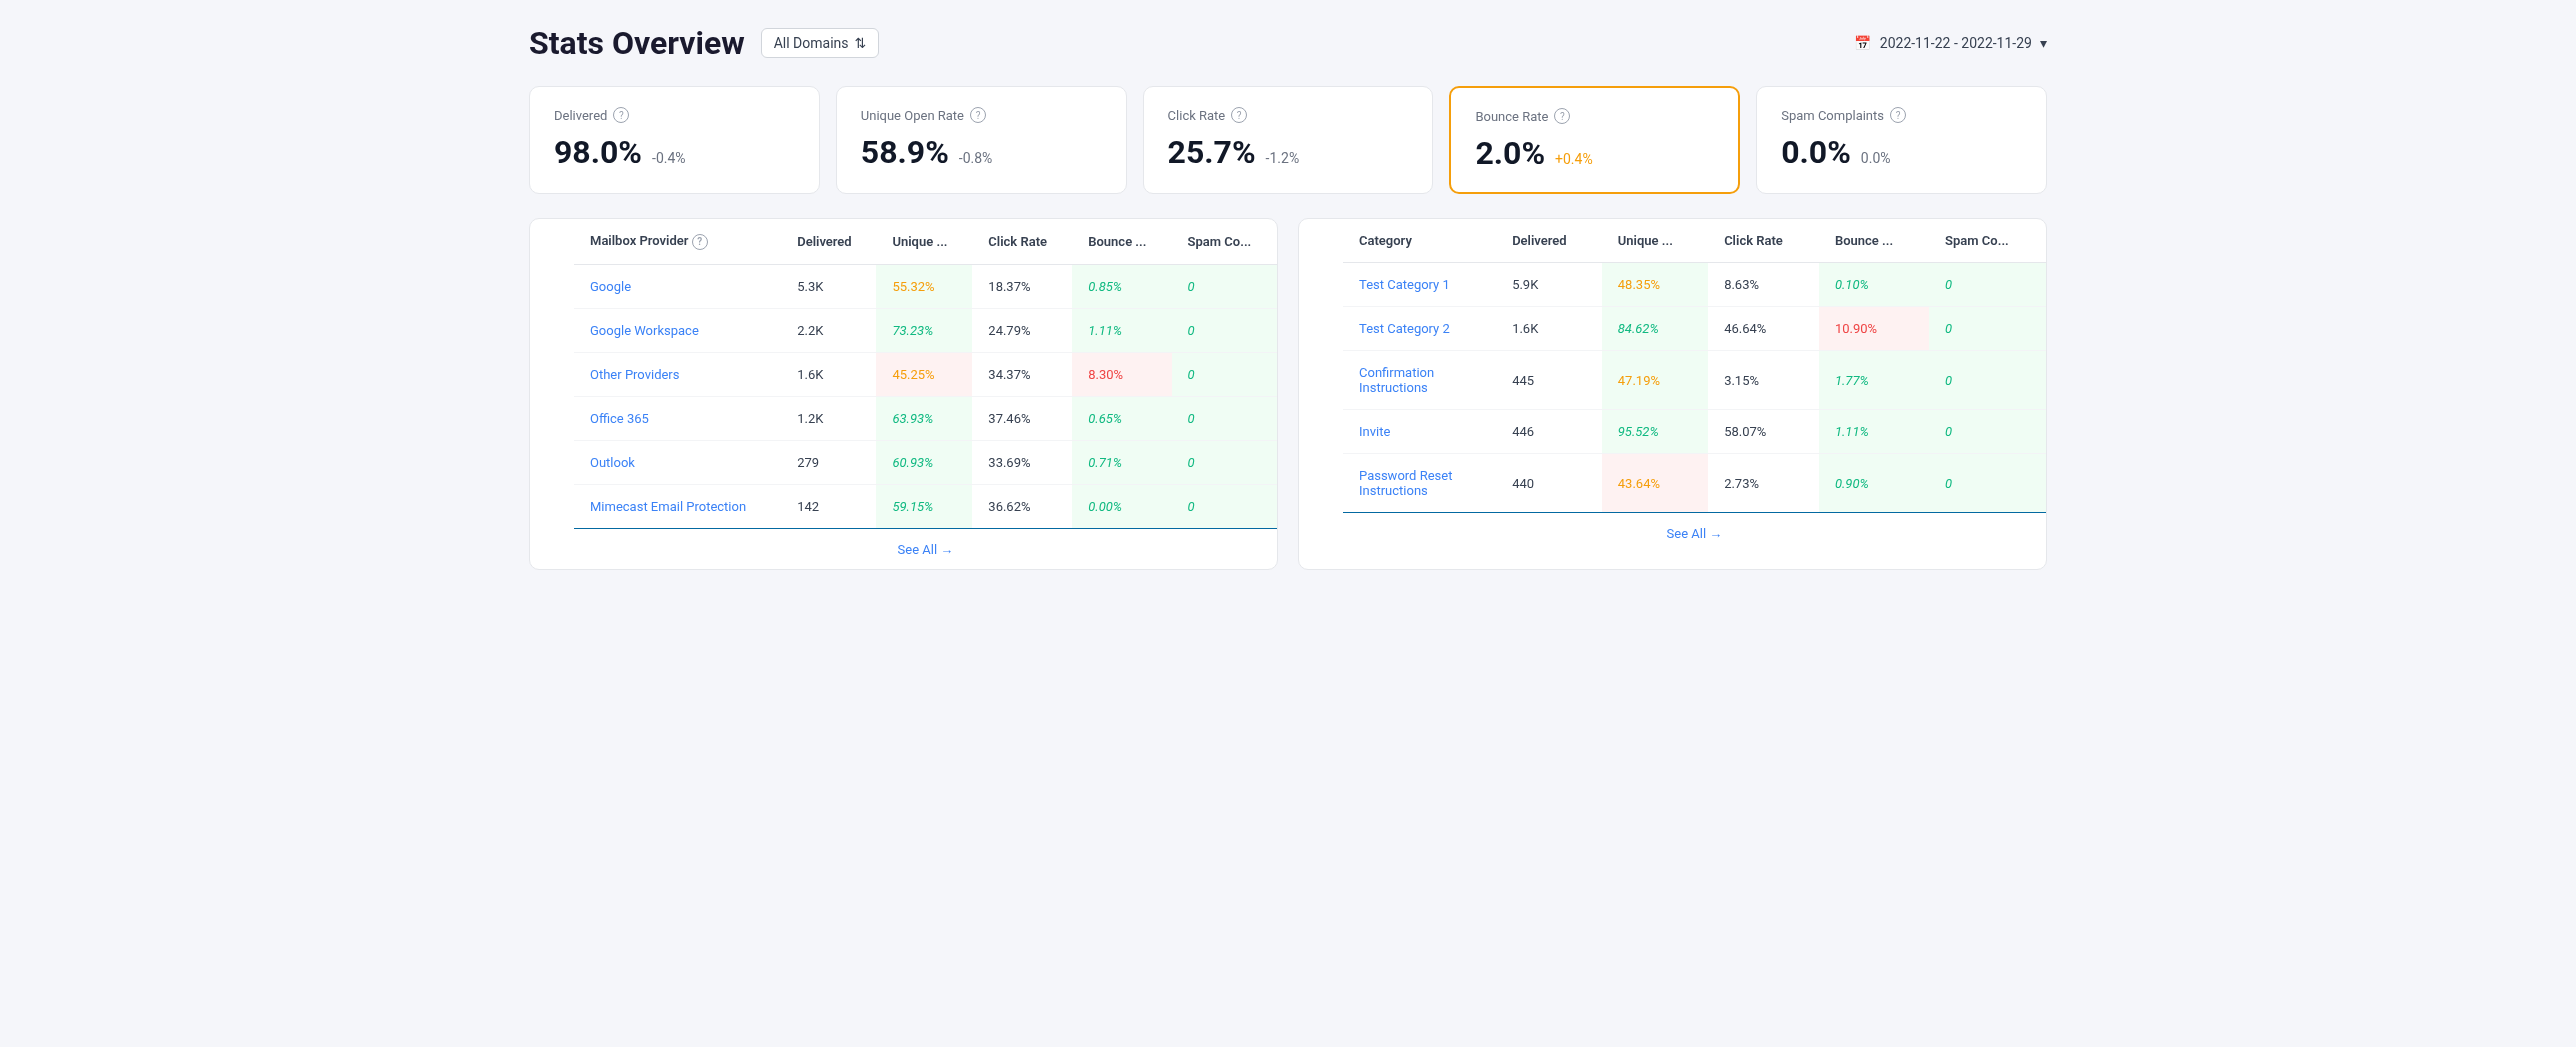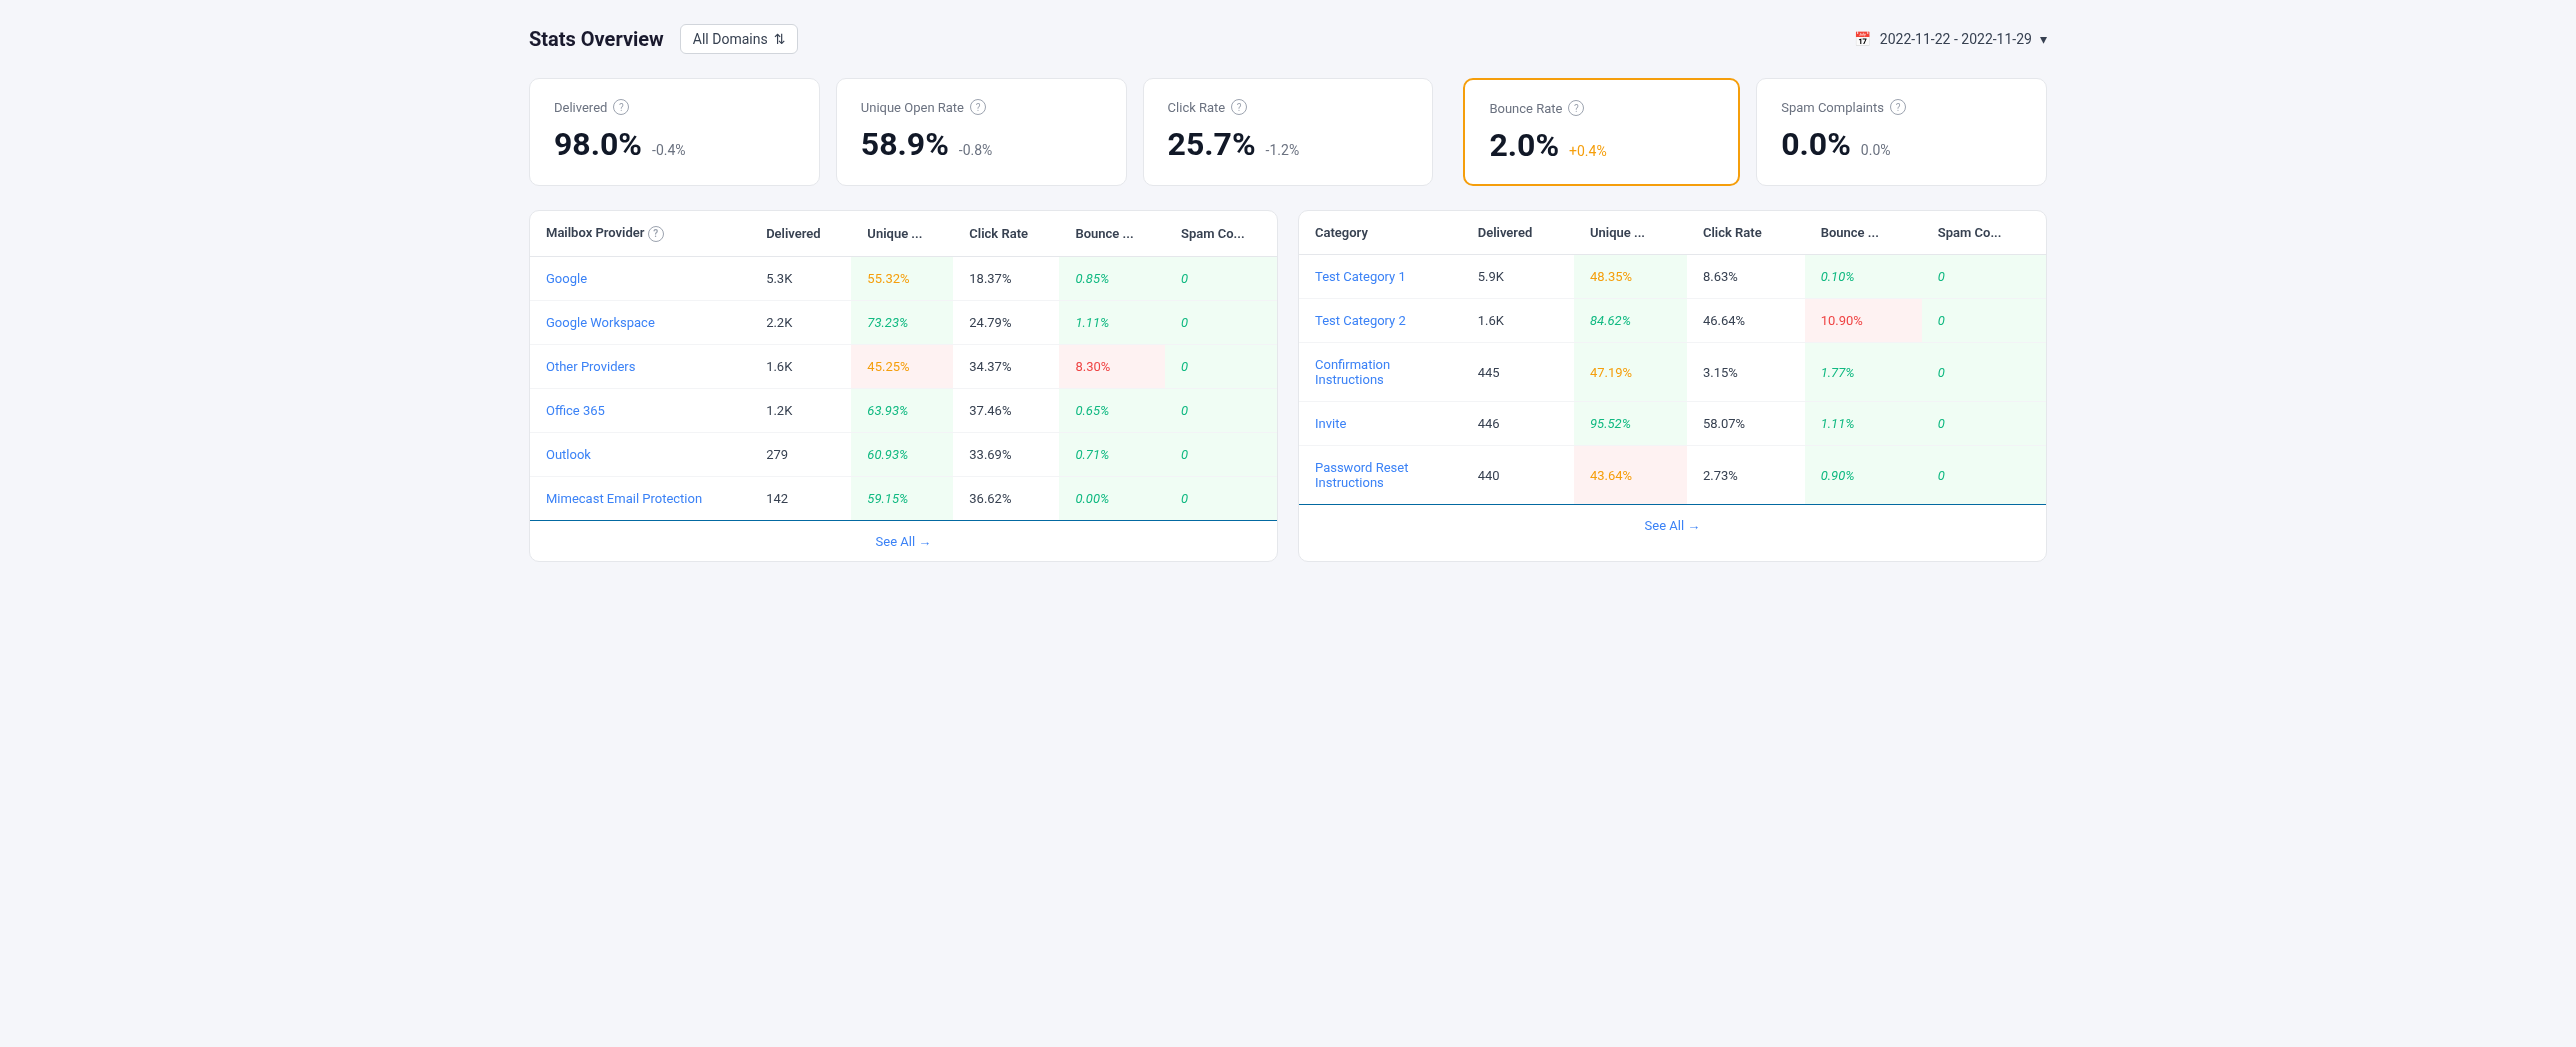--- a/index.html
+++ b/index.html
@@ -19,21 +19,21 @@
       align-items: center;
       justify-content: space-between;
       margin-bottom: 24px;
     }
     .header-left {
       display: flex;
       align-items: center;
       gap: 16px;
     }
     .page-title {
-      font-size: 20px;
+      font-size: 32px;
       font-weight: 700;
       color: #1a1a2e;
     }
     .domain-select {
       display: flex;
       gap: 6px;
       border: 1px solid #d1d5db;
       border-radius: 6px;
       padding: 6px 12px;
       background: white;
@@ -60,21 +60,20 @@
       margin-bottom: 24px;
     }
     .stat-card {
       background: white;
       border-radius: 10px;
       padding: 20px 24px;
       border: 1px solid #e5e7eb;
     }
     .stat-card.highlighted {
       border: 2px solid #f59e0b;
-      margin-left: 14px;
     }
     .stat-label {
       display: flex;
       align-items: center;
       gap: 6px;
       color: #6b7280;
       font-size: 13px;
       margin-bottom: 10px;
     }
     .stat-value-row {
@@ -114,20 +113,21 @@
     .tables-section {
       display: grid;
       grid-template-columns: 1fr 1fr;
       gap: 20px;
     }
     .table-card {
       background: white;
       border-radius: 10px;
       border: 1px solid #e5e7eb;
       overflow: hidden;
+      padding-left: 44px;
     }
     table {
       width: 100%;
       border-collapse: collapse;
     }
     thead tr {
       border-bottom: 1px solid #e5e7eb;
     }
     th {
       padding: 14px 16px;

